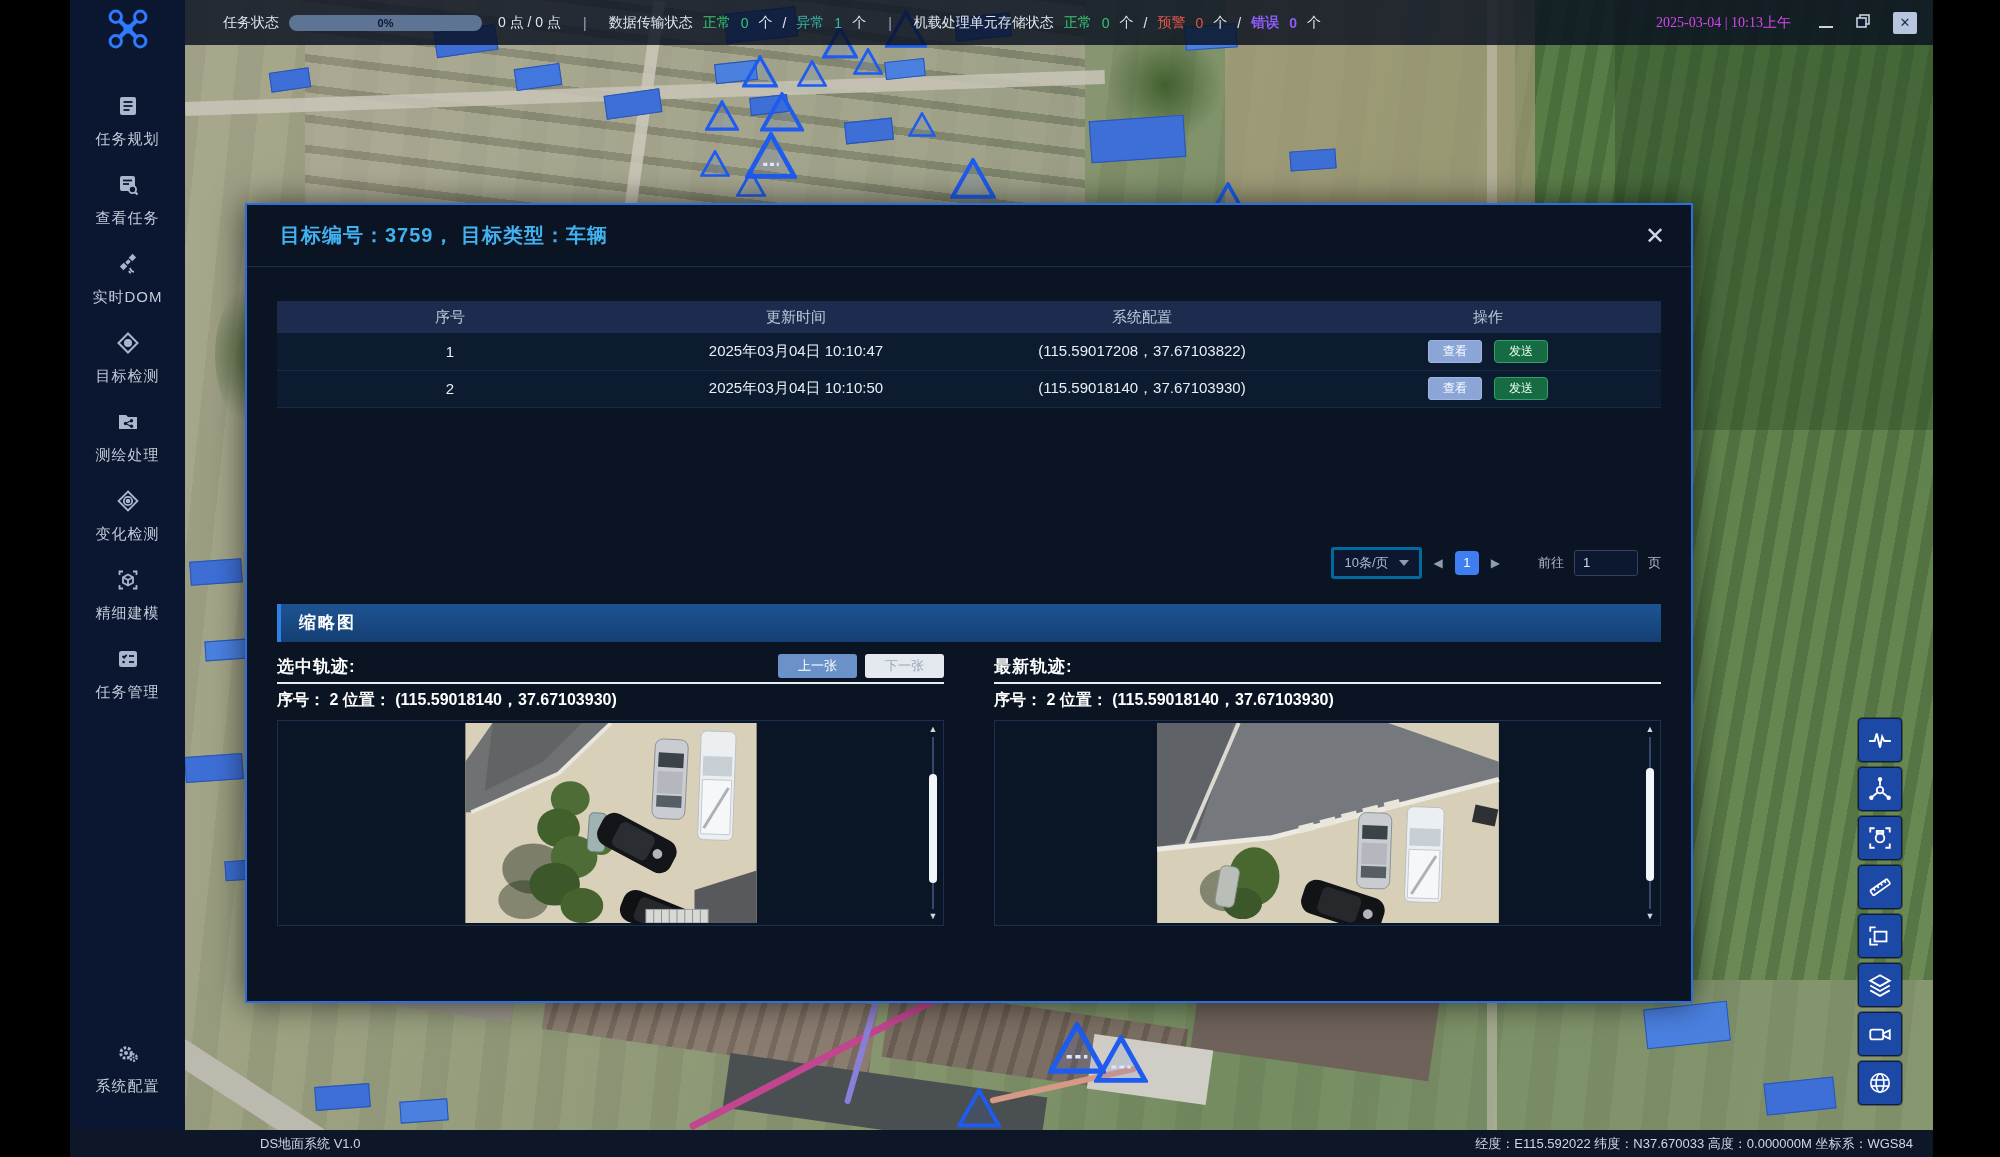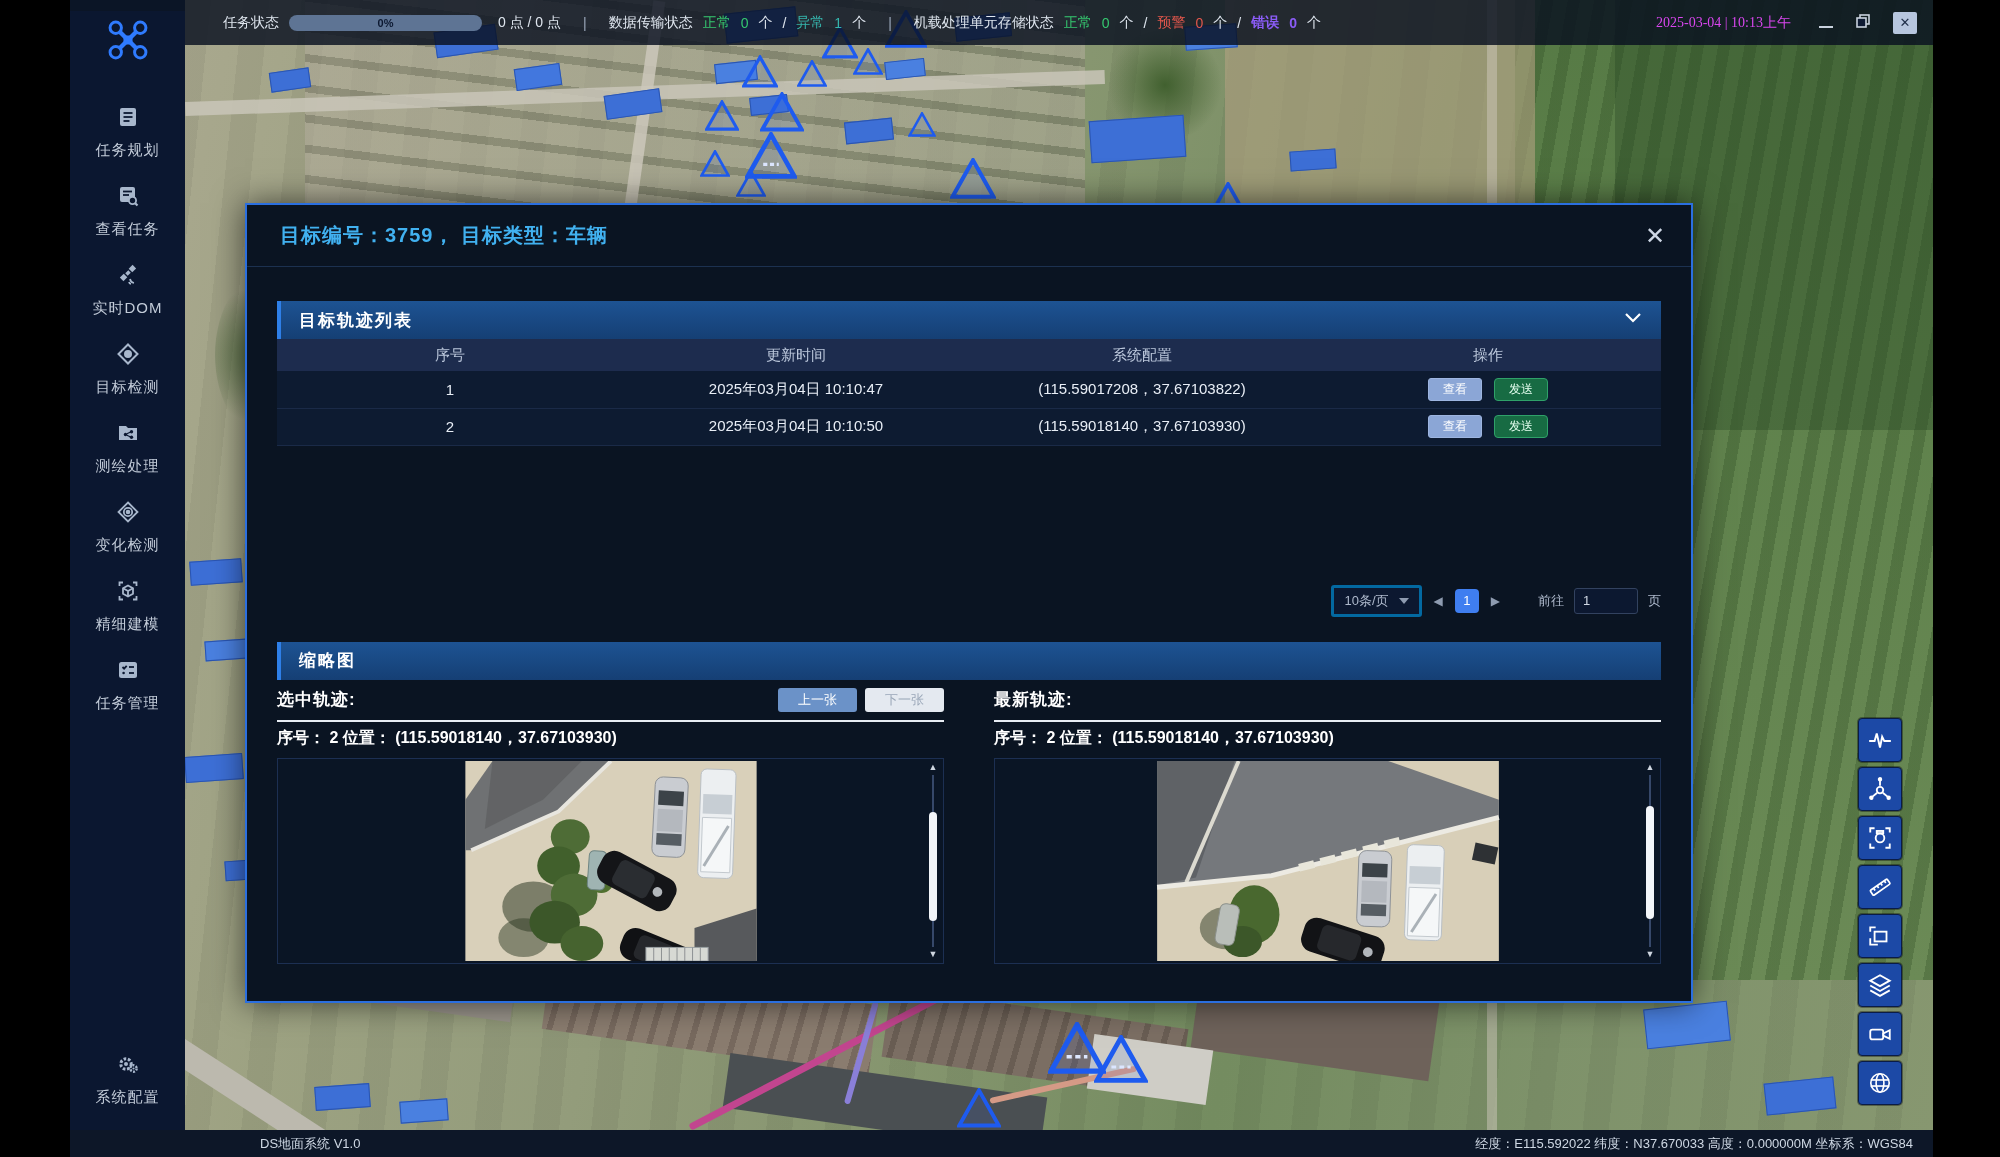--- a/index.html
+++ b/index.html
@@ -34,21 +34,21 @@
   .st-warn{color:#e2574c;}
   .st-err{color:#8b5cf6;font-weight:bold;}
   .st-gap{margin-left:10px;}
   .wctl{display:flex;align-items:center;gap:22px;margin-left:28px;}
   .wmin{width:14px;height:2px;background:#c9d2de;display:inline-block;}
   .wclose{width:24px;height:22px;background:#b7c6de;color:#21304a;border-radius:2px;
           display:flex;align-items:center;justify-content:center;font-size:13px;font-weight:bold;}
   .dtime{margin-left:auto;color:#d946ef;font-family:Liberation Serif, serif;}
 
   
-  .sidebar{position:absolute;left:0;top:11px;width:115px;height:1130px;background:#0b1730;z-index:6;
+  .sidebar{position:absolute;left:0;top:0;width:115px;height:1130px;background:#0b1730;z-index:6;
            display:flex;flex-direction:column;align-items:center;}
   .logo{margin:8px 0 40px 0;}
   .side-item{display:flex;flex-direction:column;align-items:center;margin-bottom:24px;cursor:pointer;}
   .side-item .sicon{height:24px;margin-bottom:12px;display:flex;align-items:center;}
   .side-item .slabel{font-size:15px;color:#c2cbd8;letter-spacing:1px;white-space:nowrap;}
   .side-bottom{margin-top:auto;margin-bottom:34px;}
 
   
   .statusbar{position:absolute;left:0;bottom:0;width:1863px;height:27px;background:#0d1728;z-index:7;
              display:flex;align-items:center;font-size:13px;color:#cfd8e4;}
@@ -83,21 +83,21 @@
   .psel .caret{width:0;height:0;border-left:5px solid transparent;border-right:5px solid transparent;border-top:6px solid #8e9bb0;}
   .parrow{margin:0 12px;color:#8e9bb0;font-size:12px;cursor:pointer;}
   .ppage{width:24px;height:24px;background:#3f7ef0;color:#fff;border-radius:4px;display:flex;align-items:center;
          justify-content:center;font-size:13px;cursor:pointer;}
   .pgoto{margin-left:26px;}
   .goto-input{width:64px;height:26px;background:#0c1830;border:1px solid #32425f;border-radius:3px;color:#d0d8e4;
               font-size:13px;padding:0 8px;margin:0 10px;font-family:inherit;}
 
   .thumb-row{display:flex;gap:50px;margin-top:8px;}
   .tpanel{width:680px;}
-  .tp-head{height:28px;display:flex;align-items:flex-start;gap:44px;}
+  .tp-head{height:28px;display:flex;align-items:flex-end;gap:44px;}
   .tp-label{color:#fff;font-size:17px;font-weight:bold;letter-spacing:1px;}
   .tp-btns{margin-left:auto;display:flex;gap:8px;}
   .btn-prev{background:#6b92c8;color:#fff;font-size:13px;padding:3px 20px;border-radius:3px;cursor:pointer;}
   .btn-next{background:#e4e9f0;color:#9aa7b8;font-size:13px;padding:3px 20px;border-radius:3px;cursor:pointer;}
   .tp-hr{height:2px;background:#e8edf4;margin:4px 0 6px 0;}
   .tp-info{color:#fff;font-size:16px;font-weight:bold;height:24px;}
   .tp-imgbox{position:relative;margin-top:6px;height:206px;background:#0a1525;border:1px solid #1c2f52;
              display:flex;align-items:center;justify-content:center;}
   .vscroll{position:absolute;right:3px;top:4px;bottom:4px;width:14px;}
   .vscroll .arr{position:absolute;left:0;width:14px;text-align:center;color:#cfd6e0;font-size:9px;line-height:9px;}
@@ -440,26 +440,20 @@
     <span class="sb-right">经度：E115.592022 纬度：N37.670033 高度：0.000000M 坐标系：WGS84</span>
   </div>
 
   <div class="modal">
     <div class="m-head">
       <span class="m-title">目标编号：3759， 目标类型：车辆</span>
       <span class="m-close">✕</span>
     </div>
     <div class="m-body">
 
-      <div class="secbar">
-        <span>目标轨迹列表</span>
-        <span class="chev"><svg width="20" height="14" viewBox="0 0 20 14" fill="none" stroke="#fff" stroke-width="2.2">
-                <polyline points="3,3 10,10 17,3"></polyline>
-              </svg></span>
-      </div>
       <table class="traj">
         <thead>
           <tr>
             <th>序号</th>
             <th>更新时间</th>
             <th>系统配置</th>
             <th>操作</th>
           </tr>
         </thead>
         <tbody>

